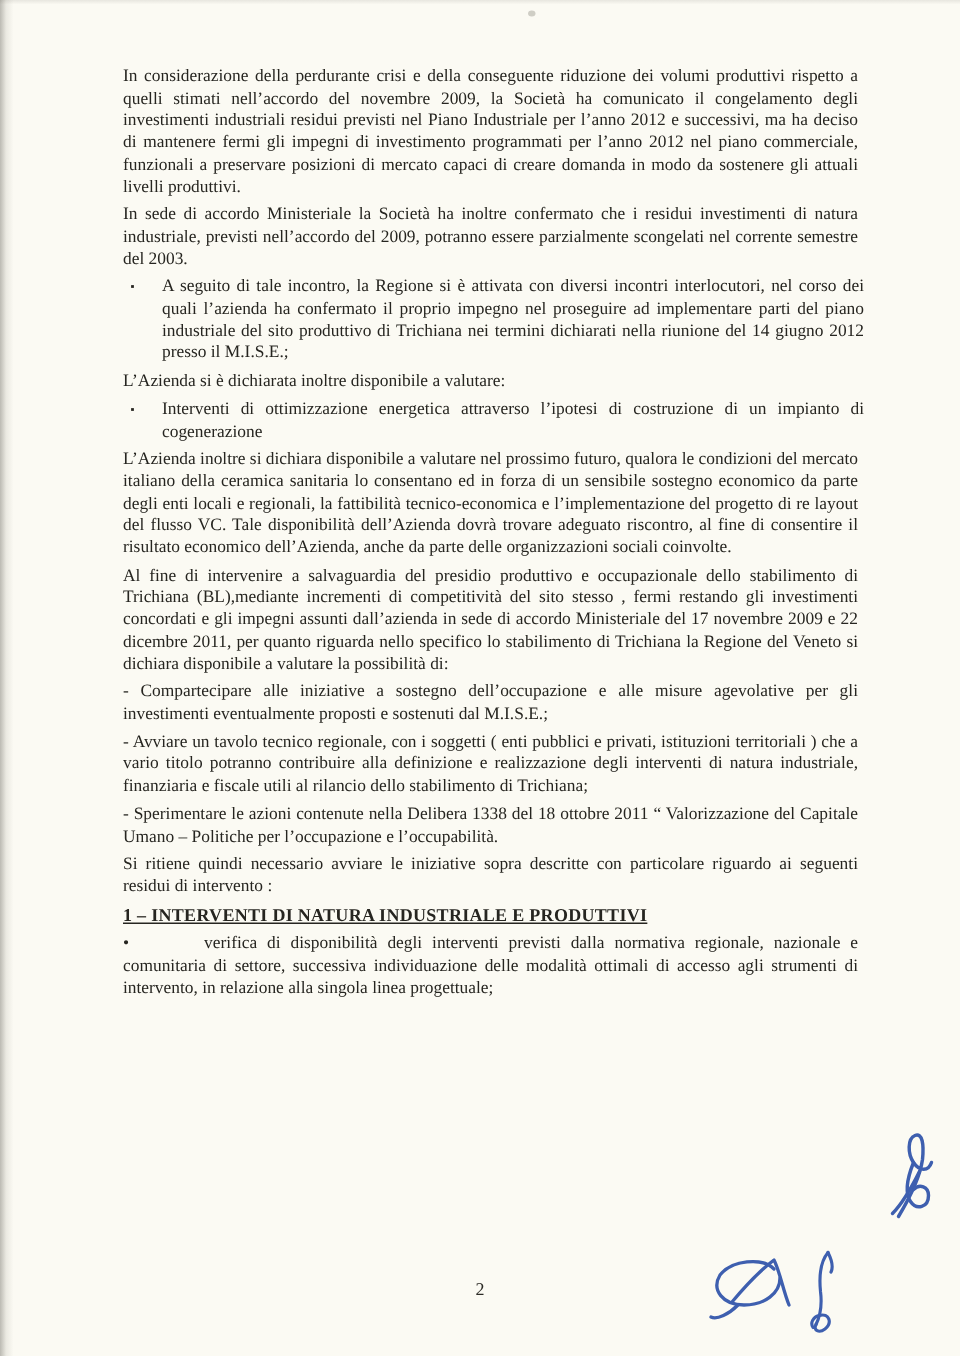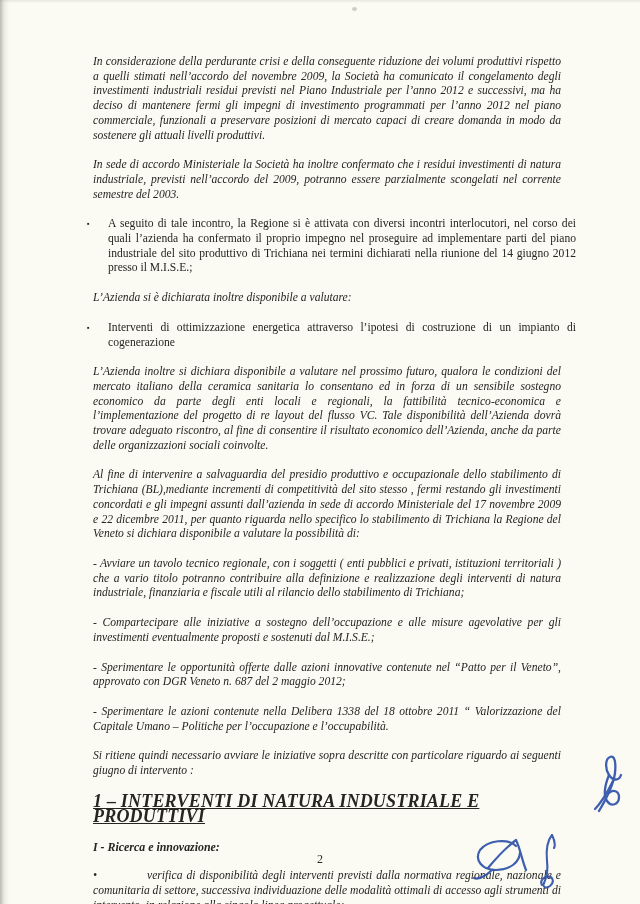--- a/index.html
+++ b/index.html
@@ -20,32 +20,32 @@
     background:linear-gradient(to bottom, rgba(110,108,100,.14), rgba(0,0,0,0));
   }
   .speck{
     position:absolute;left:352px;top:7px;width:5px;height:4px;
     background:rgba(125,122,112,.35);border-radius:50%;
   }
   .text{
     position:absolute;left:78px;top:40px;width:498px;
     font-size:11.6px;line-height:14.7px;
   }
-  .text p{margin:15px;text-align:justify;font-style:italic;}
+  .text p{margin:4px;text-align:justify;}
   .plain{text-align:left;}
   .sq{position:relative;padding-left:30px;text-align:justify;}
   .sq .bullet{
     position:absolute;left:9px;top:0;
     font-size:7.5px;line-height:14.7px;
   }
   .si{margin-top:26px;}
   .h1{
     margin-top:16px;
     font-weight:bold;
-    font-size:18px;line-height:15.5px;
+    font-size:12px;line-height:15.5px;
     text-decoration:underline;
     letter-spacing:.2px;
     text-align:left !important;
   }
   .h2{
     margin-top:5px;
     font-weight:bold;font-style:italic;
     font-size:11.9px;
     text-align:left !important;
   }
@@ -80,29 +80,27 @@
 
     <p class="plain">L’Azienda si è dichiarata inoltre disponibile a valutare:</p>
 
     <div class="sq">
       <span class="bullet">▪</span><span>Interventi di ottimizzazione energetica attraverso l’ipotesi di costruzione di un impianto di cogenerazione</span>
     </div>
 
     <p>L’Azienda inoltre si dichiara disponibile a valutare nel prossimo futuro, qualora le condizioni del mercato italiano della ceramica sanitaria lo consentano ed in forza di un sensibile sostegno economico da parte degli enti locali e regionali, la fattibilità tecnico-economica e l’implementazione del progetto di re layout del flusso VC. Tale disponibilità dell’Azienda dovrà trovare adeguato riscontro, al fine di consentire il risultato economico dell’Azienda, anche da parte delle organizzazioni sociali coinvolte.</p>
     <p>Al fine di intervenire a salvaguardia del presidio produttivo e occupazionale dello stabilimento di Trichiana (BL),mediante incrementi di competitività del sito stesso , fermi restando gli investimenti concordati e gli impegni assunti dall’azienda in sede di accordo Ministeriale del 17 novembre 2009 e 22 dicembre 2011, per quanto riguarda nello specifico lo stabilimento di Trichiana la Regione del Veneto si dichiara disponibile a valutare la possibilità di:</p>
 
+    <p>- Compartecipare alle iniziative a sostegno dell’occupazione e alle misure agevolative per gli investimenti eventualmente proposti e sostenuti dal M.I.S.E.;</p>
     <p>- Avviare un tavolo tecnico regionale, con i soggetti ( enti pubblici e privati, istituzioni territoriali ) che a vario titolo potranno contribuire alla definizione e realizzazione degli interventi di natura industriale, finanziaria e fiscale utili al rilancio dello stabilimento di Trichiana;</p>
-    <p>- Compartecipare alle iniziative a sostegno dell’occupazione e alle misure agevolative per gli investimenti eventualmente proposti e sostenuti dal M.I.S.E.;</p>
-    <p>- Sperimentare le opportunità offerte dalle azioni innovative contenute nel “Patto per il Veneto”, approvato con DGR Veneto n. 687 del 2 maggio 2012;</p>
     <p>- Sperimentare le azioni contenute nella Delibera 1338 del 18 ottobre 2011 “ Valorizzazione del Capitale Umano – Politiche per l’occupazione e l’occupabilità.</p>
 
-    <p class="si">Si ritiene quindi necessario avviare le iniziative sopra descritte con particolare riguardo ai seguenti giugno di intervento :</p>
+    <p class="si">Si ritiene quindi necessario avviare le iniziative sopra descritte con particolare riguardo ai seguenti residui di intervento :</p>
 
     <p class="h1">1 – INTERVENTI DI NATURA INDUSTRIALE E PRODUTTIVI</p>
-    <p class="h2">I - Ricerca e innovazione:</p>
 
     <p class="rb">
       <span>•</span><span class="rb-text">verifica di disponibilità degli interventi previsti dalla normativa regionale, nazionale e comunitaria di settore, successiva individuazione delle modalità ottimali di accesso agli strumenti di intervento, in relazione alla singola linea progettuale;</span>
     </p>
   </div>
 
   <div class="pagenum">2</div>
 
   <div class="sig sig-mid" style="left:591px;top:751px;">
     <svg width="36" height="64" viewBox="0 0 36 64">

